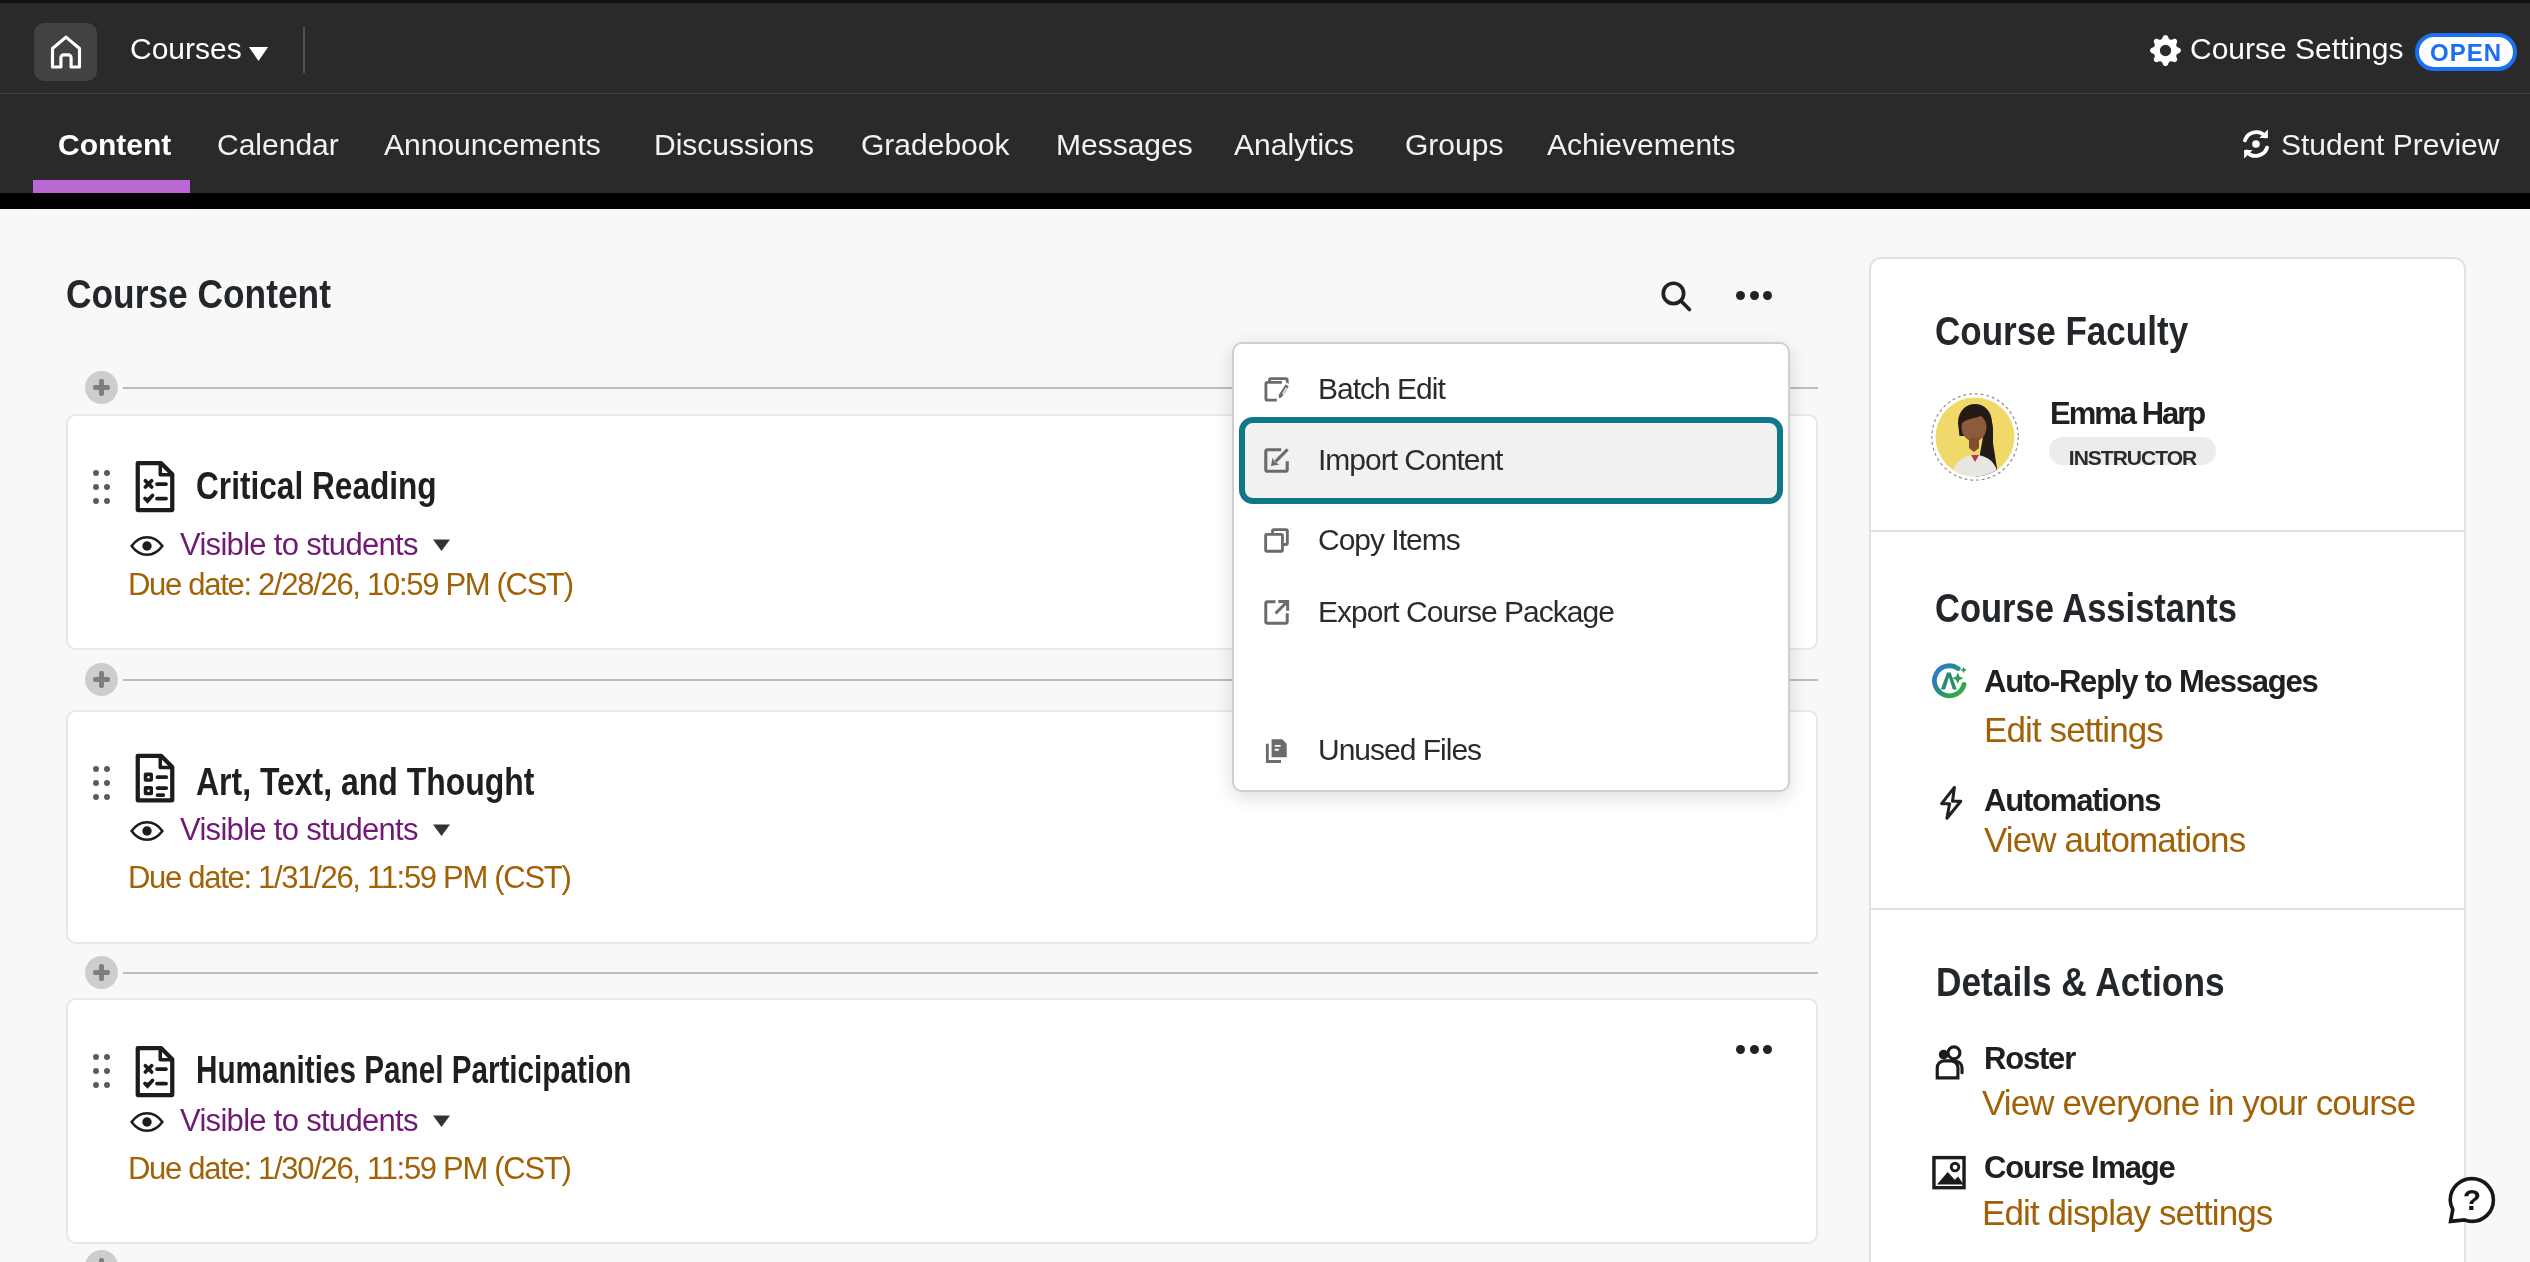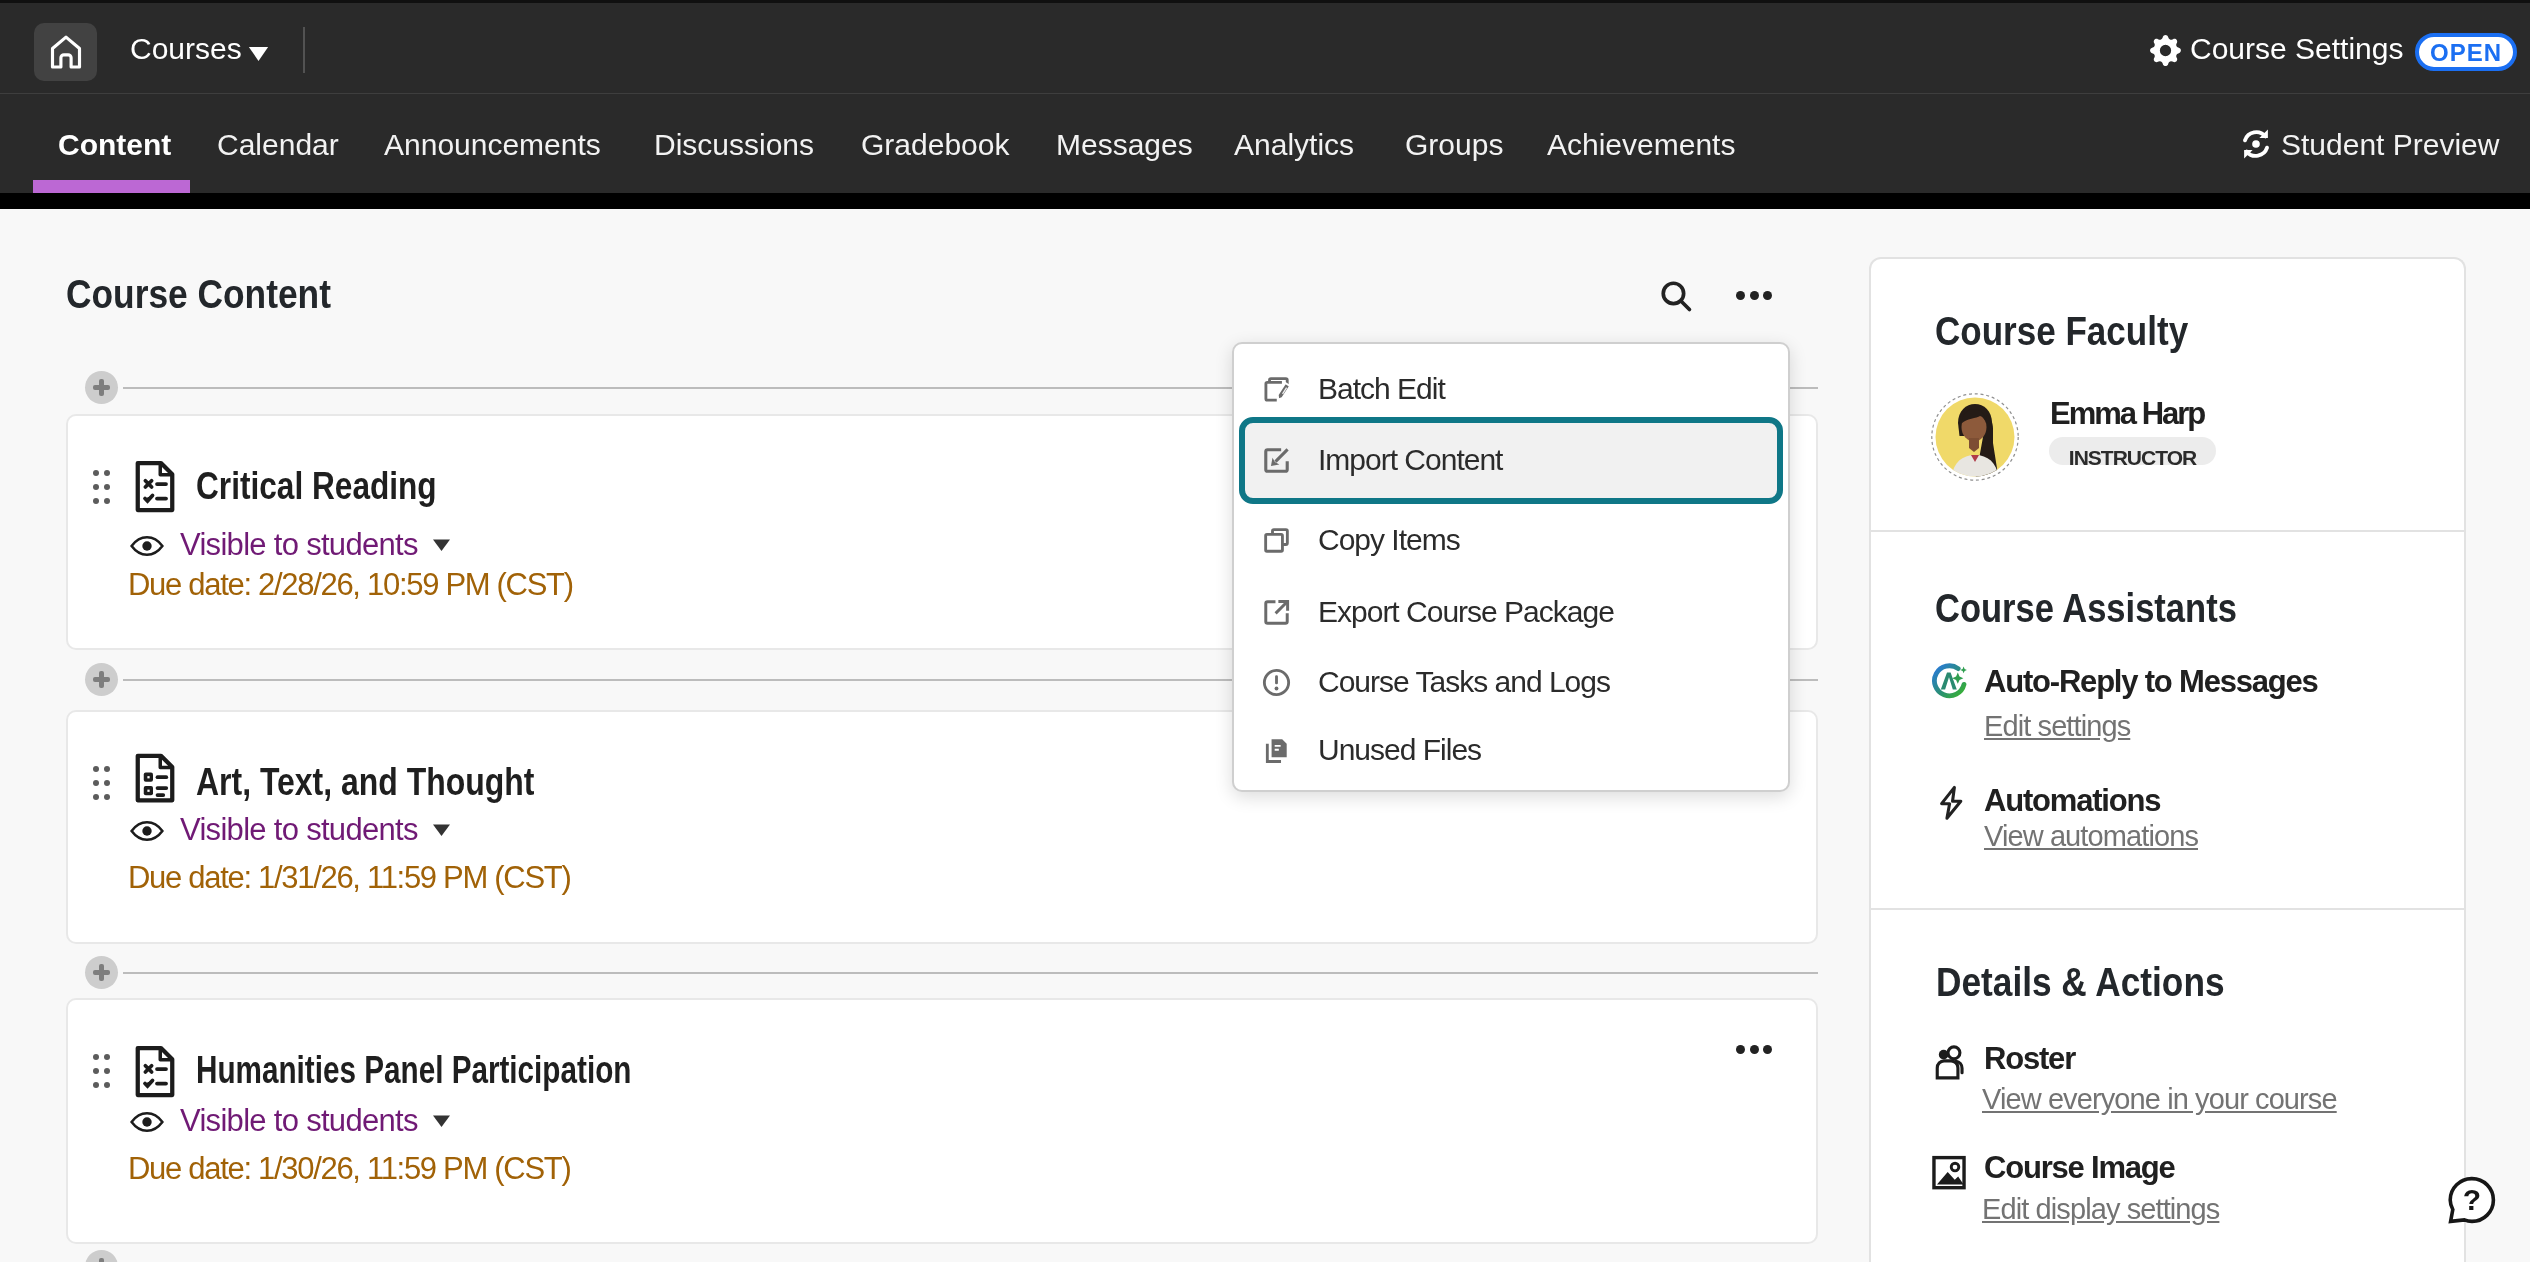--- a/index.html
+++ b/index.html
@@ -31,21 +31,21 @@
 
 #menu{position:absolute;left:1232px;top:342px;width:558px;height:450px;background:#fff;border:2px solid #cfcfcf;border-radius:10px;box-shadow:0 5px 18px rgba(0,0,0,.14)}
 .mrow{position:absolute;left:0;width:100%;height:72px;display:flex;align-items:center}
 .mrow svg{margin-left:27px}
 .mrow span{margin-left:26px;font-size:30px;color:#2b2b2b;letter-spacing:-1px}
 #mhl{position:absolute;left:5px;top:73px;width:544px;height:87px;background:#f1f1f1;border:6px solid #0f7787;border-radius:14px}
 
 #side{position:absolute;left:1869px;top:257px;width:597px;height:1005px;background:#fff;border:2px solid #e2e2e2;border-bottom:none;border-radius:12px 12px 0 0}
 .sidehead{position:absolute;font-size:40px;font-weight:bold;color:#23272b;transform-origin:left top}
 .sbold{position:absolute;font-size:31px;font-weight:bold;color:#202020;letter-spacing:-1.2px}
-.slink{position:absolute;font-size:29px;color:#737373;text-decoration:underline;letter-spacing:-0.9px}
+.slink{position:absolute;font-size:35px;color:#a16207;letter-spacing:-0.9px}
 .sdiv{position:absolute;left:0;width:597px;height:2px;background:#e2e2e2}
 #instr{position:absolute;width:167px;height:28px;border-radius:21px;background:#ececec;color:#2b2b2b;font-size:21px;font-weight:bold;letter-spacing:-1px;text-align:center;line-height:41px}
 
 #fab{position:absolute;left:2448px;top:1176px;width:48px;height:48px}
 </style>
 </head>
 <body>
 
 <div id="bar1">
   <div id="homebtn">
@@ -253,28 +253,20 @@
   </div>
   <div class="mrow" style="top:232px">
     <svg width="31" height="31" viewBox="0 0 24 24">
         <g fill="none" stroke="#6b6b6b" stroke-width="2.3">
           <path d="M11.2 3.7H5.1q-1.4 0-1.4 1.4v13.8q0 1.4 1.4 1.4h13.8q1.4 0 1.4-1.4v-6.3"></path>
           <path d="M11.3 12.7 20.3 3.7" stroke-linecap="butt"></path>
           <path d="M14.6 3.4h6v6" stroke-linecap="square"></path>
         </g>
       </svg>
     <span>Export Course Package</span>
-  </div>
-  <div class="mrow" style="top:302px">
-    <svg width="31" height="31" viewBox="0 0 24 24">
-        <circle cx="12" cy="12" r="9.4" fill="none" stroke="#6b6b6b" stroke-width="2.2"></circle>
-        <rect x="10.9" y="6.4" width="2.2" height="7" rx="1" fill="#6b6b6b"></rect>
-        <circle cx="12" cy="16.6" r="1.5" fill="#6b6b6b"></circle>
-      </svg>
-    <span>Course Tasks and Logs</span>
   </div>
   <div class="mrow" style="top:370px">
     <svg width="31" height="31" viewBox="0 0 24 24">
         <path d="M4.9 6.8v13.7h10.6" fill="none" stroke="#6b6b6b" stroke-width="2.2"></path>
         <path d="M8.2 3.2h8.2l3.5 3.5v10.6H8.2z" fill="#6b6b6b"></path>
         <g stroke="#fff" stroke-width="1.5" fill="none">
           <path d="M10.6 8.4h4.6M10.6 11.4h3.2"></path>
         </g>
       </svg>
     <span>Unused Files</span>

